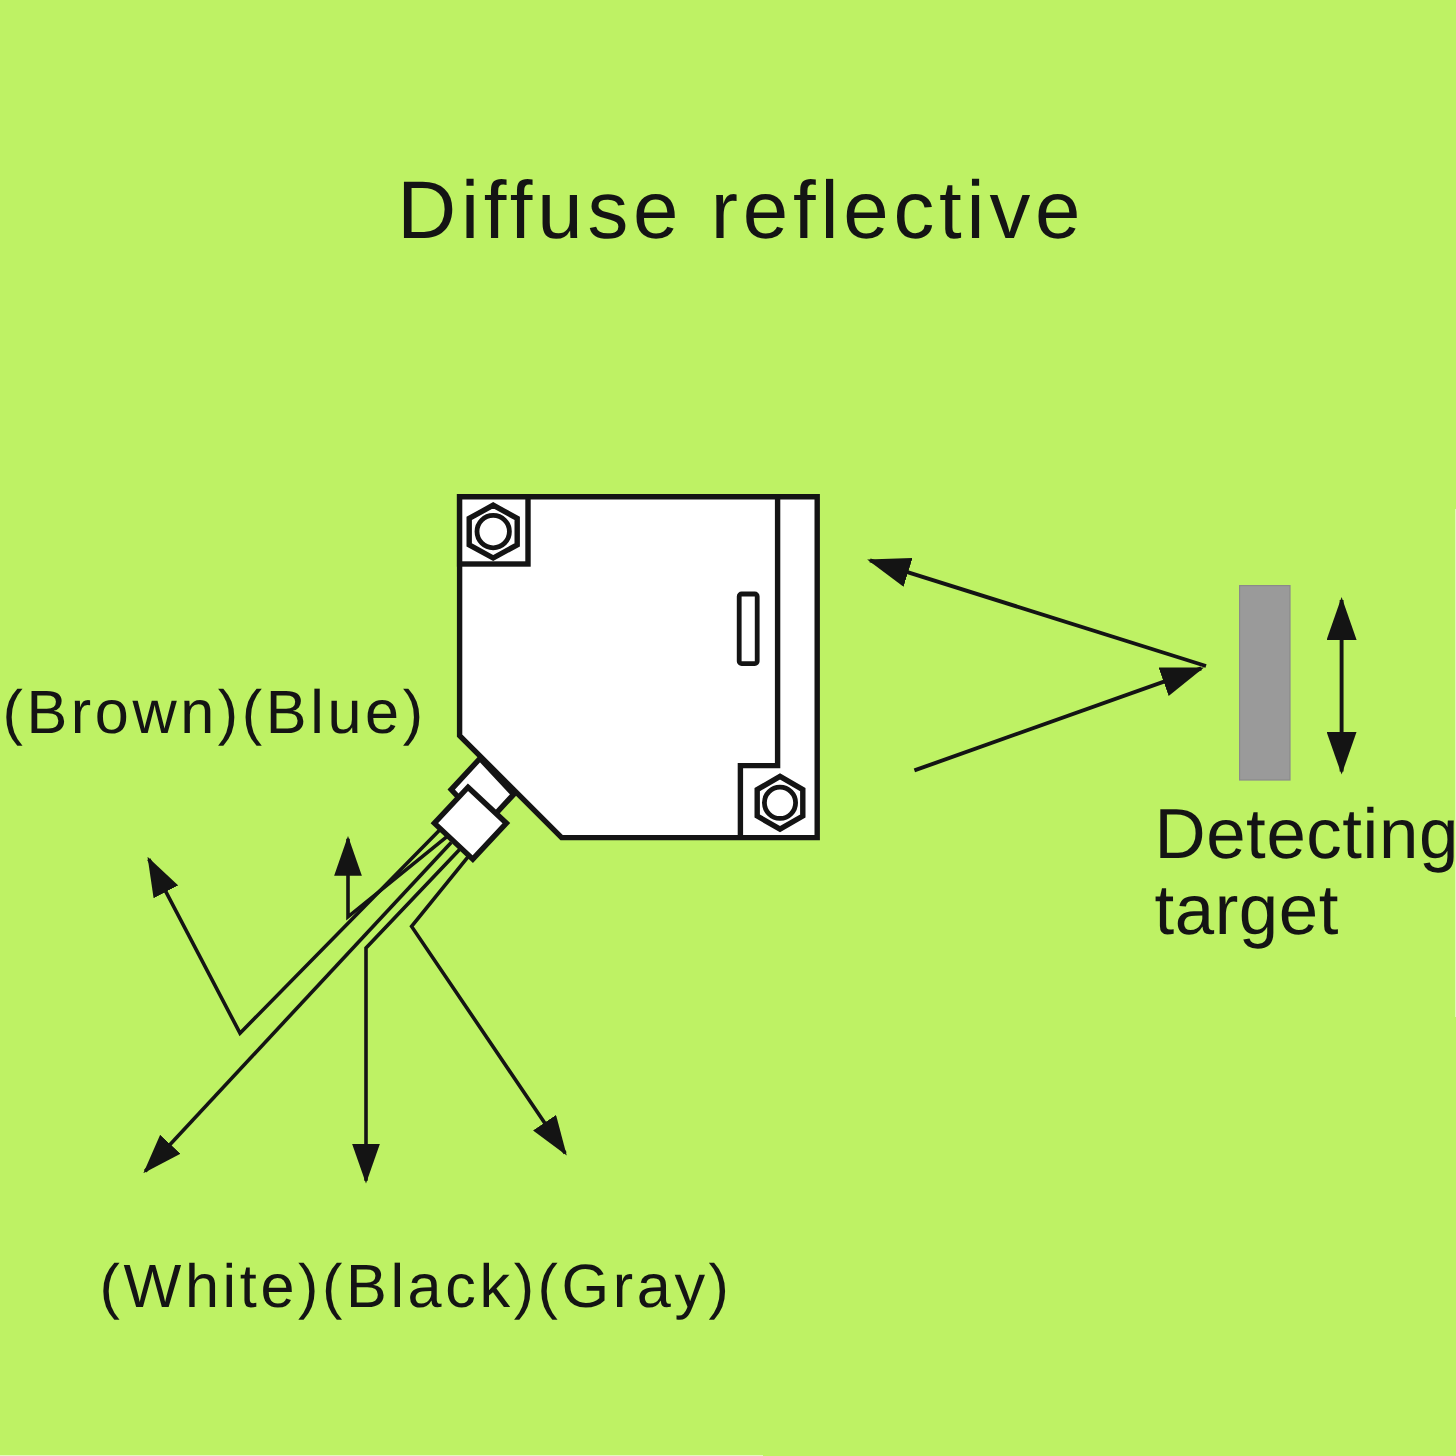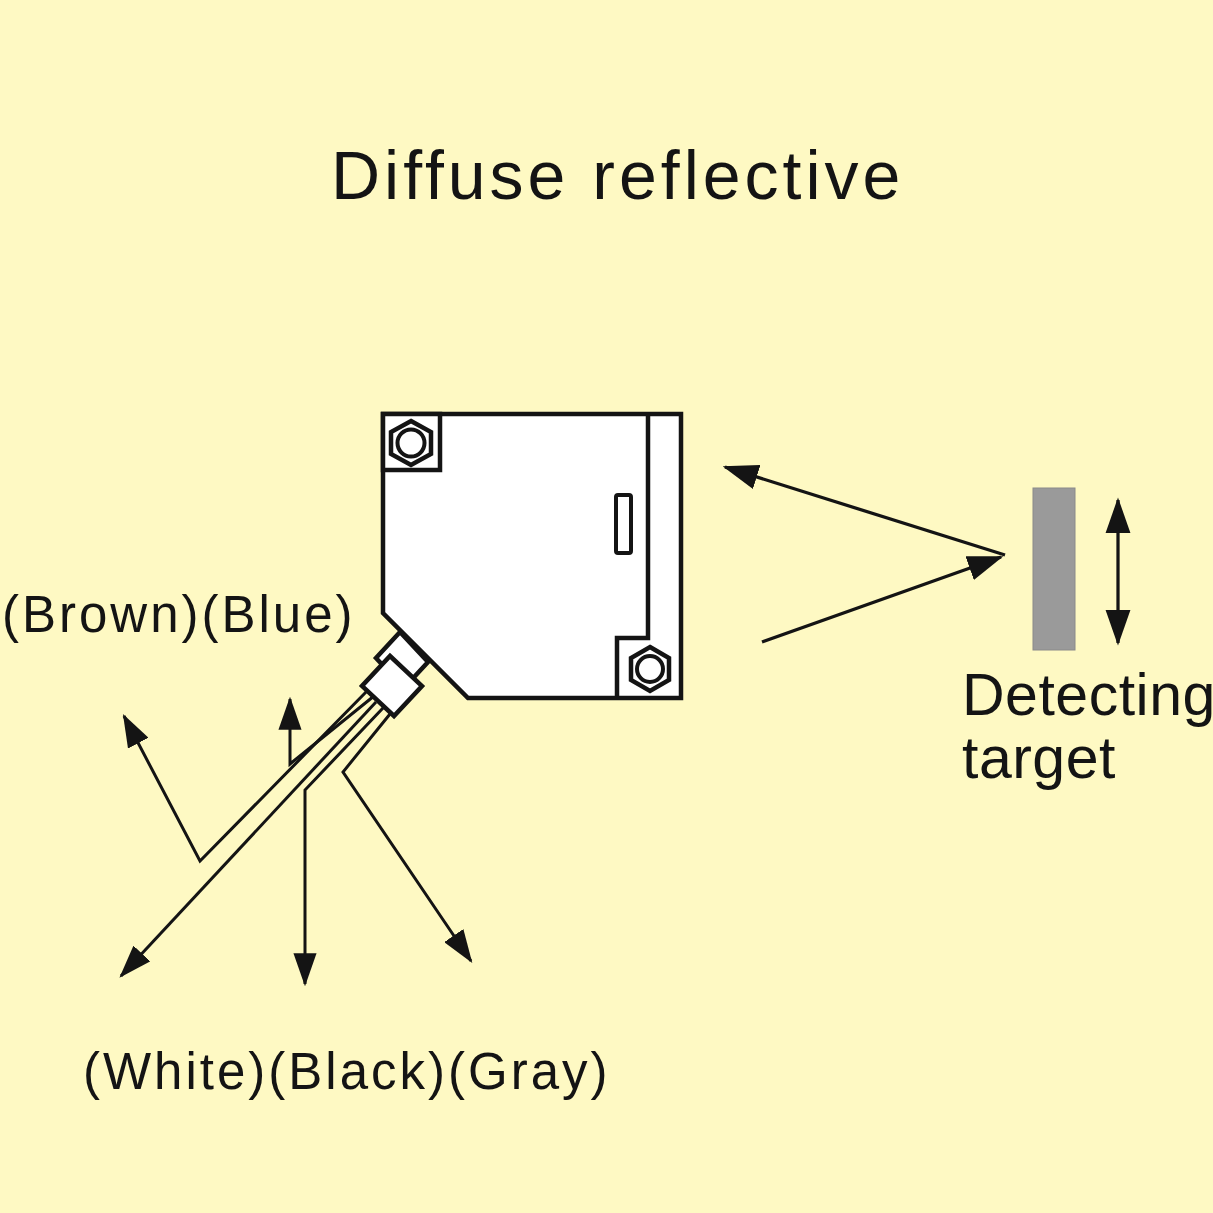--- a/index.html
+++ b/index.html
@@ -1,37 +1,37 @@
 <!DOCTYPE html>
 <html><head>
 <meta charset="utf-8">
 <style>
   html,body{margin:0;padding:0;background:#ffffff;}
   .stage{
     position:relative;
     width:1213px;height:1213px;
-    background:#fef9c3;
+    background:#bef264;
     overflow:hidden;
     font-family:"Liberation Sans","DejaVu Sans",sans-serif;
   }
   .diagram-svg{position:absolute;left:0;top:0;}
   .label{
     position:absolute;
     color:#141414;
     white-space:nowrap;
     line-height:1;
     font-family:"Liberation Sans","DejaVu Sans",sans-serif;
   }
   .title{
     left:331px;top:141px;
     font-size:68px;
     letter-spacing:4px;
   }
   .label-top-wires{
-    left:2px;top:589px;
+    left:2px;top:568px;
     font-size:51px;
     letter-spacing:3px;
   }
   .label-bottom-wires{
     left:83px;top:999px;
     font-size:51px;
     letter-spacing:3px;
     margin-top:47px;
   }
   .label-target{

